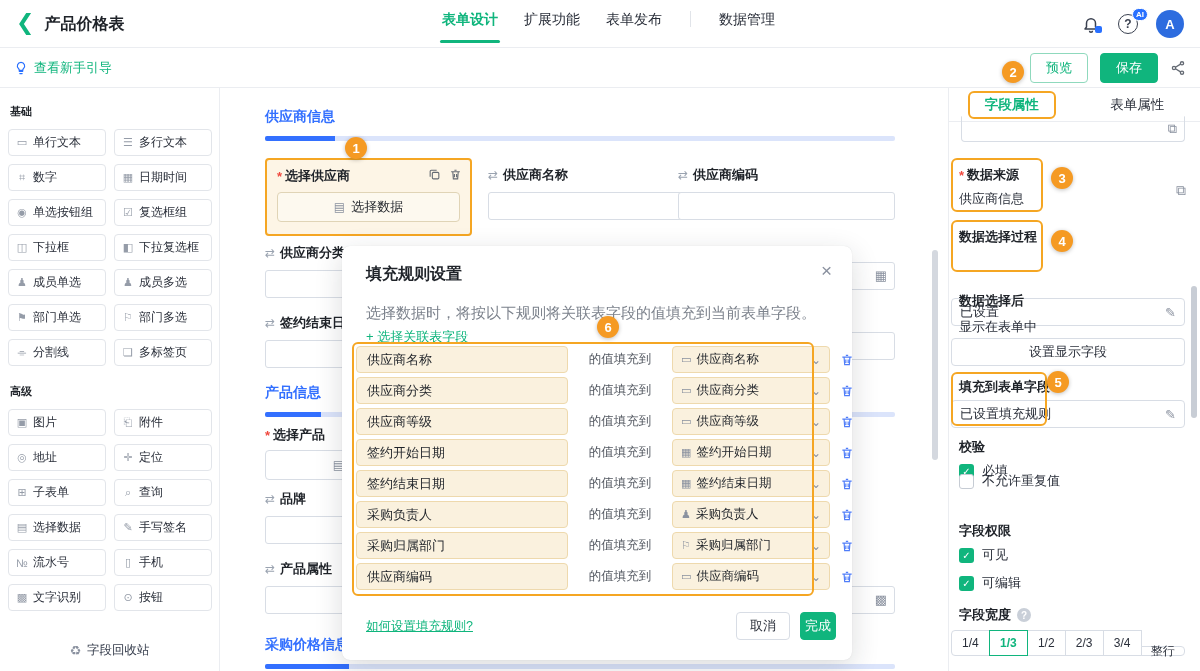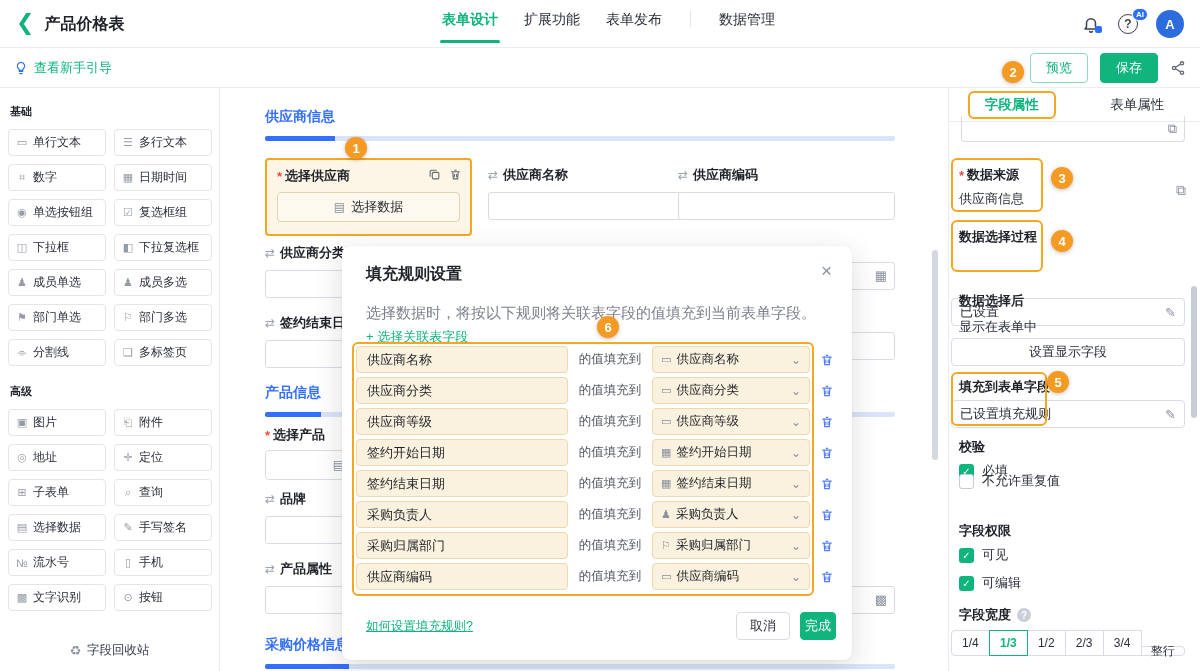--- a/index.html
+++ b/index.html
@@ -82,21 +82,21 @@
   .modal { position:absolute; left:342px; top:246px; width:510px; height:414px; background:#fff; border-radius:8px;
     box-shadow:0 8px 28px rgba(31,35,41,.16), 0 0 1px rgba(31,35,41,.15); z-index:20; }
   .m-title { position:absolute; left:24px; top:18px; font-size:16px; font-weight:700; }
   .m-close { position:absolute; right:20px; top:14px; font-size:19px; color:#8a919f; cursor:pointer; }
   .m-desc { position:absolute; left:24px; top:58px; font-size:15px; color:#7c828c; }
   .m-add { position:absolute; left:24px; top:82px; color:#10b57d; font-size:13px; text-decoration:underline; cursor:pointer; }
   .m-rows { position:absolute; left:14px; top:100px; }
   .m-row { display:flex; align-items:center; height:27px; margin-bottom:4px; }
   .m-src { width:212px; height:27px; background:#faf1de; border:1px solid #eed9ad; border-radius:4px;
     display:flex; align-items:center; padding:0 10px; font-size:13px; color:#1f2329; cursor:pointer; }
-  .m-mid { width:84px; text-align:center; font-size:12.5px; color:#51565f; }
+  .m-mid { width:104px; text-align:center; font-size:12.5px; color:#51565f; }
   .m-tgt { width:158px; height:27px; background:#faf1de; border:1px solid #eed9ad; border-radius:4px;
     display:flex; align-items:center; padding:0 8px; gap:5px; font-size:12.5px; color:#1f2329; cursor:pointer; }
   .m-tic { color:#8a919f; font-size:11px; flex:none; }
   .m-tlabel { flex:1; white-space:nowrap; overflow:hidden; }
   .m-chev { color:#8a919f; font-size:12px; flex:none; }
   .m-trash { margin-left:10px; color:#4f7df9; display:flex; cursor:pointer; }
   .m-highlight { position:absolute; left:10px; top:96px; width:462px; height:254px; border:2px solid #f5a623;
     border-radius:6px; pointer-events:none; }
   .m-help { position:absolute; left:24px; top:372px; color:#10b57d; font-size:12.5px; text-decoration:underline; cursor:pointer; }
   .m-actions { position:absolute; right:16px; top:366px; display:flex; gap:10px; }

